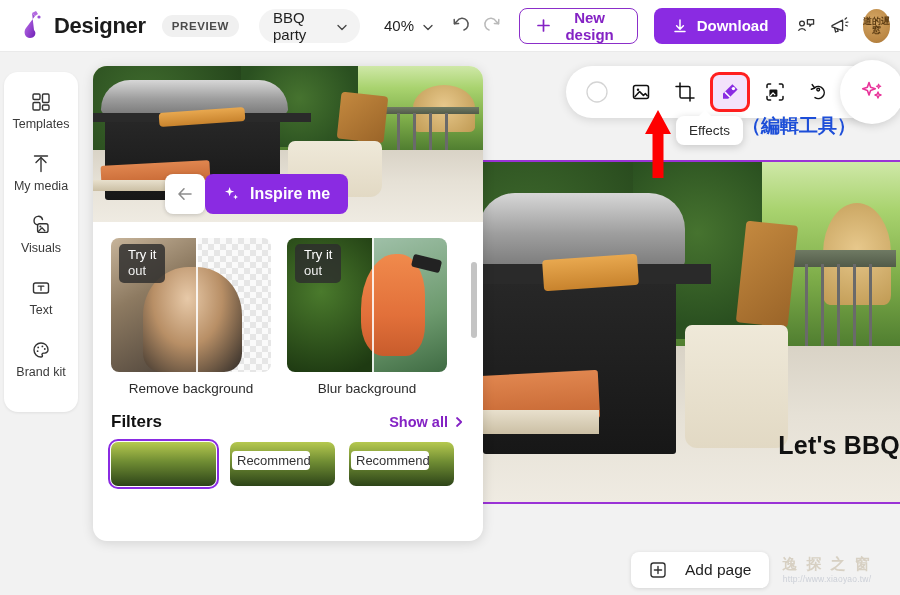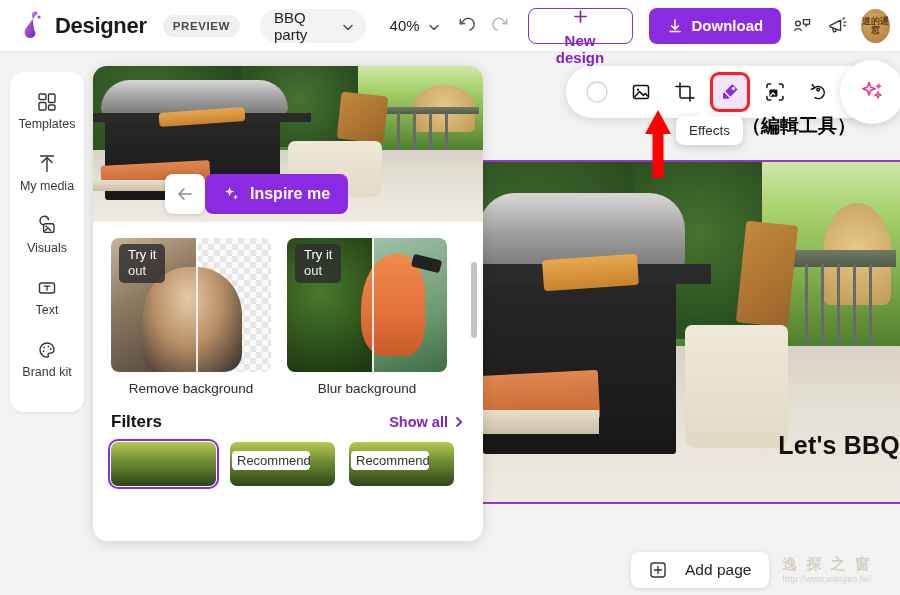--- a/index.html
+++ b/index.html
@@ -36,38 +36,38 @@
   }
   .chev { display:inline-block; width:10px; height:10px; }
   .icon-btn {
     width: 34px; height: 34px; border-radius: 8px; border: none; background: transparent;
     display: flex; align-items: center; justify-content: center; cursor: pointer;
   }
   .spacer { flex: 1 1 auto; }
   .btn-new {
     height: 36px; border: 1.5px solid #8b2ec9; color: #8422c4; background: #fff;
     border-radius: 8px; font-size: 15px; font-weight: bold; padding: 0 16px;
-    display: flex; align-items: center; gap: 8px; cursor: pointer; flex-direction: column;
+    display: flex; align-items: center; gap: 8px; cursor: pointer;
   }
   .btn-download {
     height: 36px; border: none; background: #8a2be2; color: #fff;
     border-radius: 8px; font-size: 15px; font-weight: bold; padding: 0 18px;
     display: flex; align-items: center; gap: 9px; cursor: pointer; margin-left: 10px;
   }
   .avatar {
     width: 34px; height: 34px; border-radius: 50%;
     background: radial-gradient(circle at 40% 35%, #d5a765, #bb8744 70%, #a06f33);
     display:flex; align-items:center; justify-content:center; color:#5a3a12;
     font-size: 9px; line-height: 9px; font-weight: bold; text-align:center;
     font-family: "DejaVu Sans", sans-serif; margin-left: 4px; cursor: pointer;
   }
 
   
   .rail {
-    position: absolute; left: 10px; top: 72px; width: 74px; height: 340px;
+    position: absolute; left: 4px; top: 72px; width: 74px; height: 340px;
     background: #fff; border-radius: 14px; padding: 14px 0;
     display: flex; flex-direction: column; align-items: center; gap: 12px;
     box-shadow: 0 1px 3px rgba(0,0,0,.08); z-index: 30;
   }
   .rail-item { width: 70px; display:flex; flex-direction: column; align-items:center;
                gap: 4px; padding: 5px 0; cursor: pointer; border-radius: 8px; }
   .rail-label { font-size: 12.5px; color: #3a3a3a; }
 
   
   .canvas-area { position: absolute; left: 0; top: 52px; width: 900px; height: 543px; background: #f2f2f2; }
@@ -136,21 +136,21 @@
     position: absolute; left: 676px; top: 116px; background: #fff;
     border-radius: 8px; padding: 7px 13px; font-size: 13.5px; color: #2b2b2b;
     box-shadow: 0 2px 8px rgba(0,0,0,.18); z-index: 36;
   }
   .tooltip:before {
     content:""; position:absolute; left: 22px; top: -6px;
     border-left: 7px solid transparent; border-right: 7px solid transparent;
     border-bottom: 7px solid #fff;
   }
   .annot-cjk {
-    position: absolute; left: 742px; top: 113px; color: #000000;
+    position: absolute; left: 742px; top: 113px; color: #1d4ed8;
     font-size: 19px; font-weight: bold; font-family: "DejaVu Sans", sans-serif;
     z-index: 37; white-space: nowrap;
   }
   .red-arrow { position: absolute; left: 638px; top: 108px; z-index: 37; }
 
   
   .panel {
     position: absolute; left: 93px; top: 66px; width: 390px; height: 475px;
     background: #fff; border-radius: 14px; box-shadow: 0 2px 12px rgba(0,0,0,.13);
     overflow: hidden; z-index: 32;

